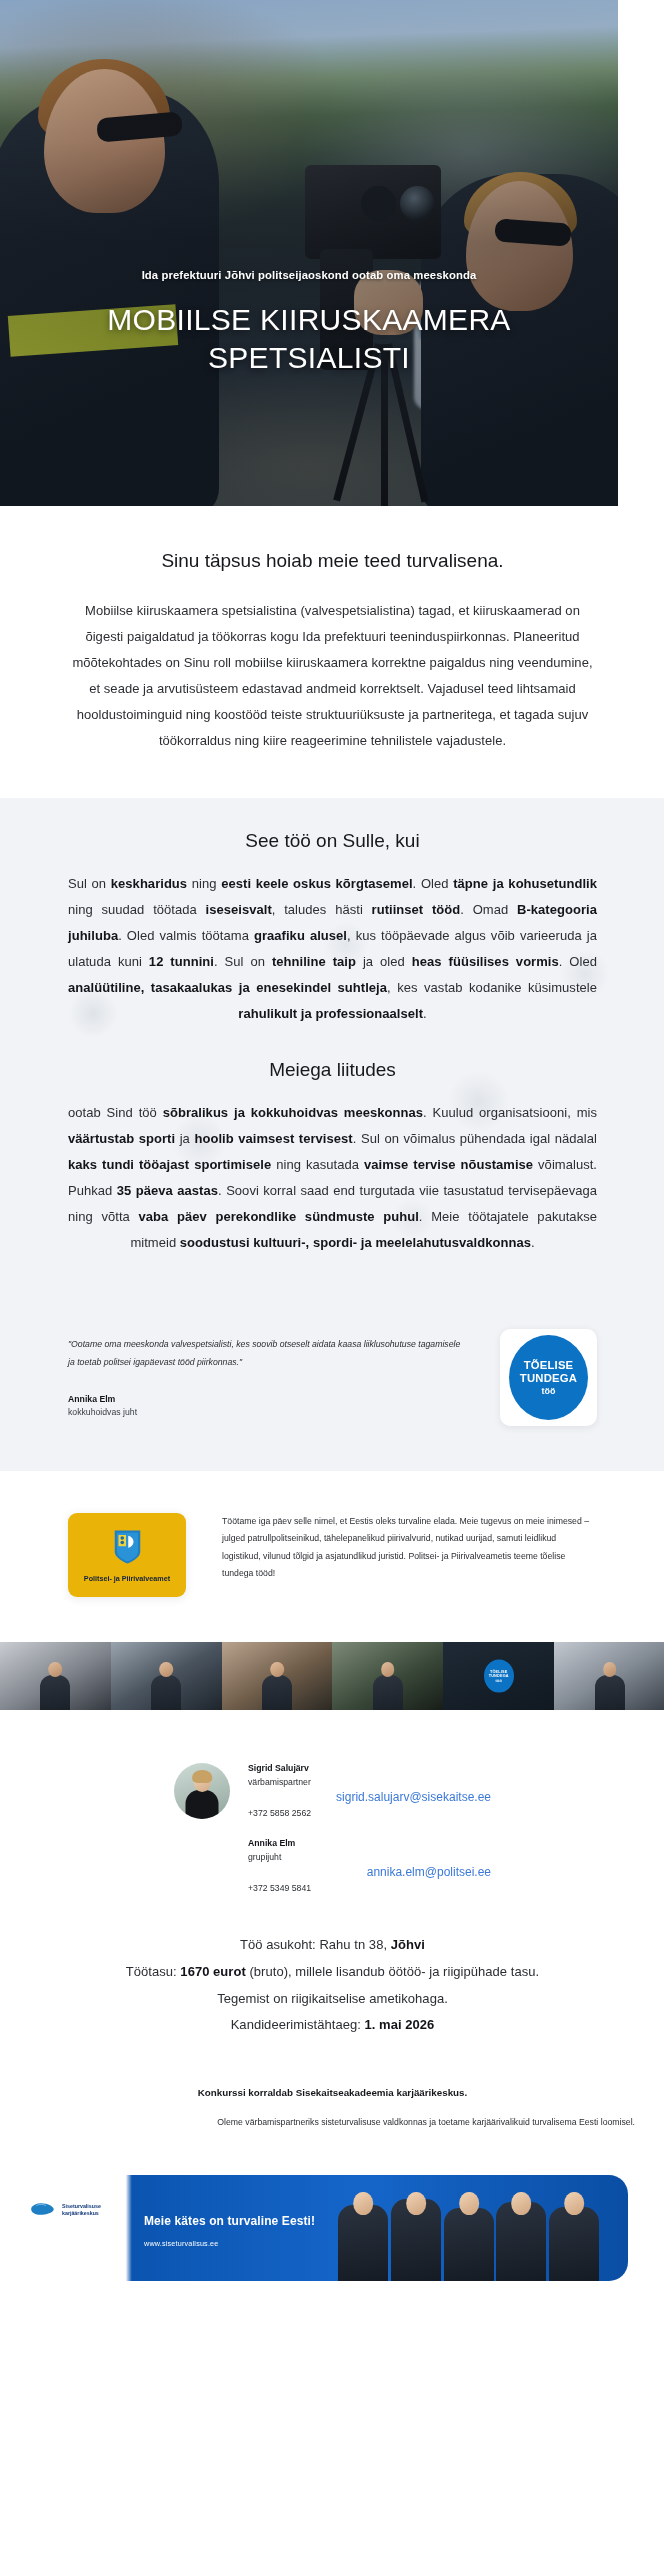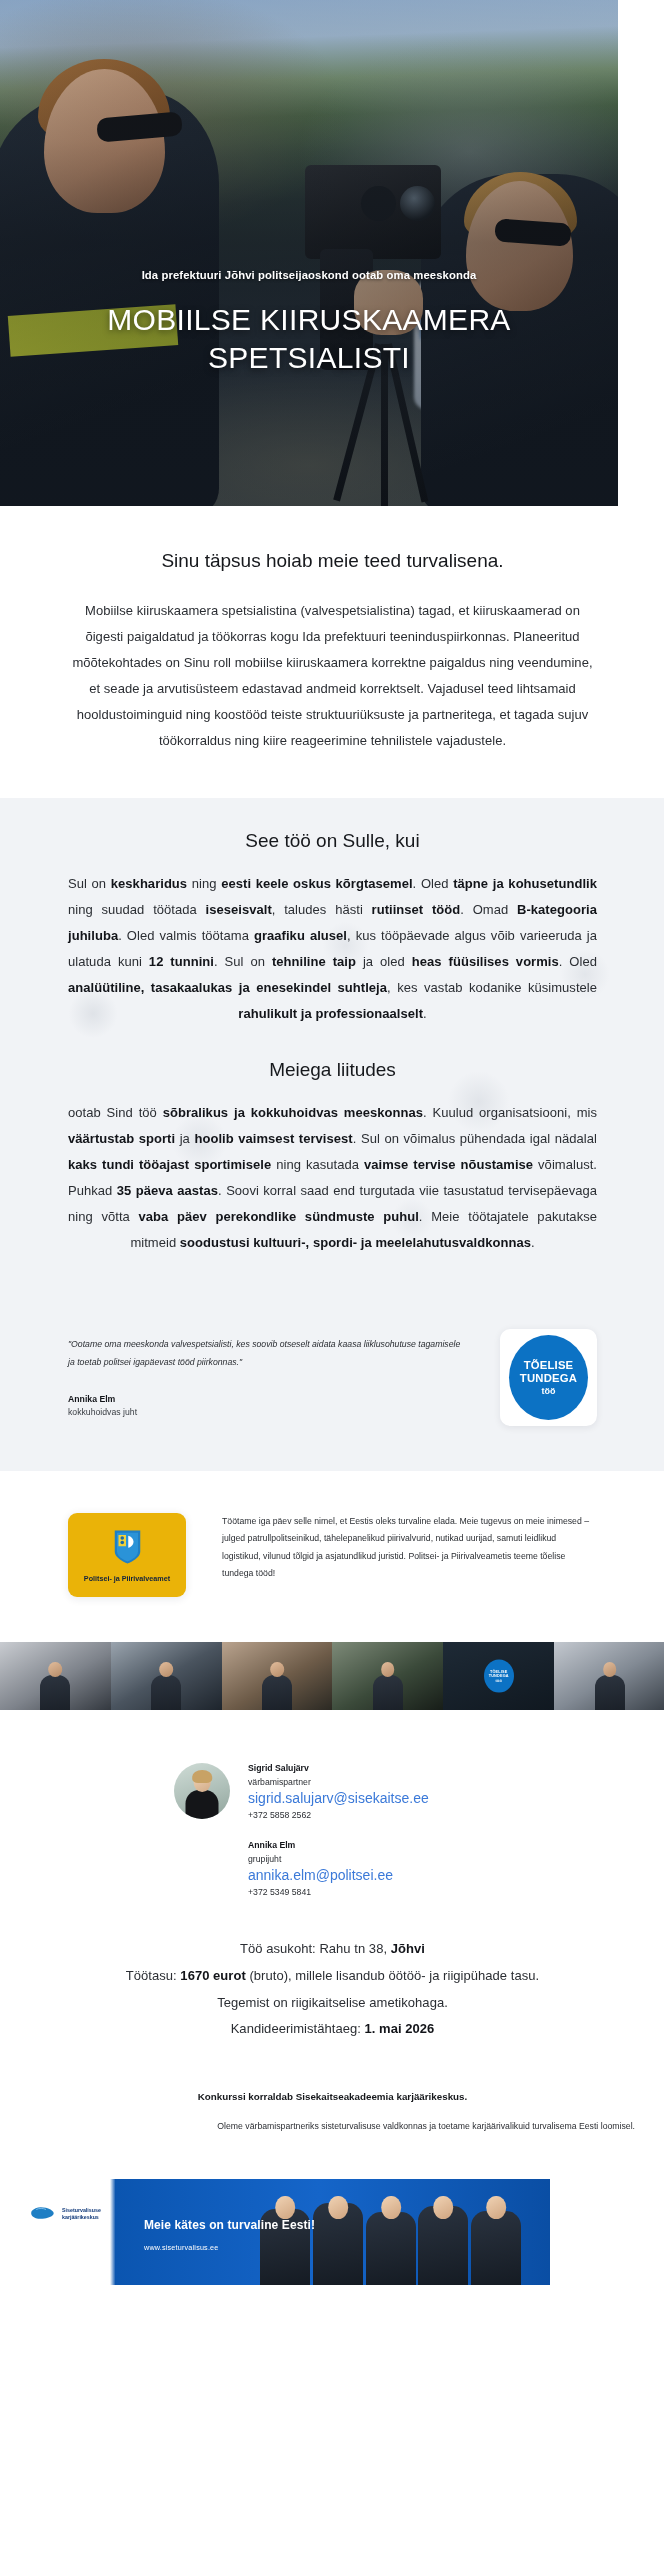--- a/index.html
+++ b/index.html
@@ -263,37 +263,38 @@
     background: linear-gradient(150deg,#f0d5b8,#d2ab88);
   }
   .avatar .av-hair {
     position: absolute; top: 6.8px; left: 50%; transform: translateX(-50%);
     width: 19.6px; height: 13.6px; border-radius: 50% 50% 30% 30%;
     background: #c8a265;
   }
   .contact-col { flex: 1 1 auto; }
   .c-name { font-size: 8.7px; font-weight: 700; color: #121419; }
   .c-role { font-size: 8.7px; color: #2b2e33; margin-top: 3.8px; }
-  .c-mail { font-size: 14px; color: #3b79d8; margin-top: 3.8px; text-decoration: none; display:block; }
+  .c-mail { font-size: 12px; color: #3b79d8; margin-top: 3.8px; text-decoration: none; display:block;text-align:right; }
   .c-phone { font-size: 8.7px; color: #2b2e33; margin-top: 3.8px; }
   .c-gap { height: 19.6px; }
 
   .details { background:#fff; padding: 39px 30px 0; }
   .details .body { line-height: 2.05; }
 
   .campus { background:#fff; padding: 48px 30px 44px; }
   .campus-title { font-size: 9.8px; font-weight: 700; text-align: center; color:#16181c; }
   .campus-text {
     font-size: 8.7px; line-height: 1.95; text-align:right; color:#2b2e33; margin-top: 16.6px;
   }
 
   
   .footer {
-    position: relative; width: 550px; height: 106px; overflow: hidden;
+    position: relative; width: 628px; height: 106px; overflow: hidden;
     background: linear-gradient(90deg,#ffffff 0%, #ffffff 20%, #0b55b0 21%, #1565c9 58%, #0a4ea4 100%);
+    border-radius: 19px;
   }
   .footer-left {
     position: absolute; left: 30px; top: 26px; width: 159px;
   }
   .footer-logo { display: flex; align-items: center; gap: 6px; }
   .footer-map { width: 26px; height: 16.6px; }
   .footer-logo-text { font-size: 5.3px; line-height: 1.35; color: #123a7a; font-weight: 700; }
   .footer-right {
     position: absolute; left: 144px; top: 39px; color: #fff; z-index: 3;
   }

